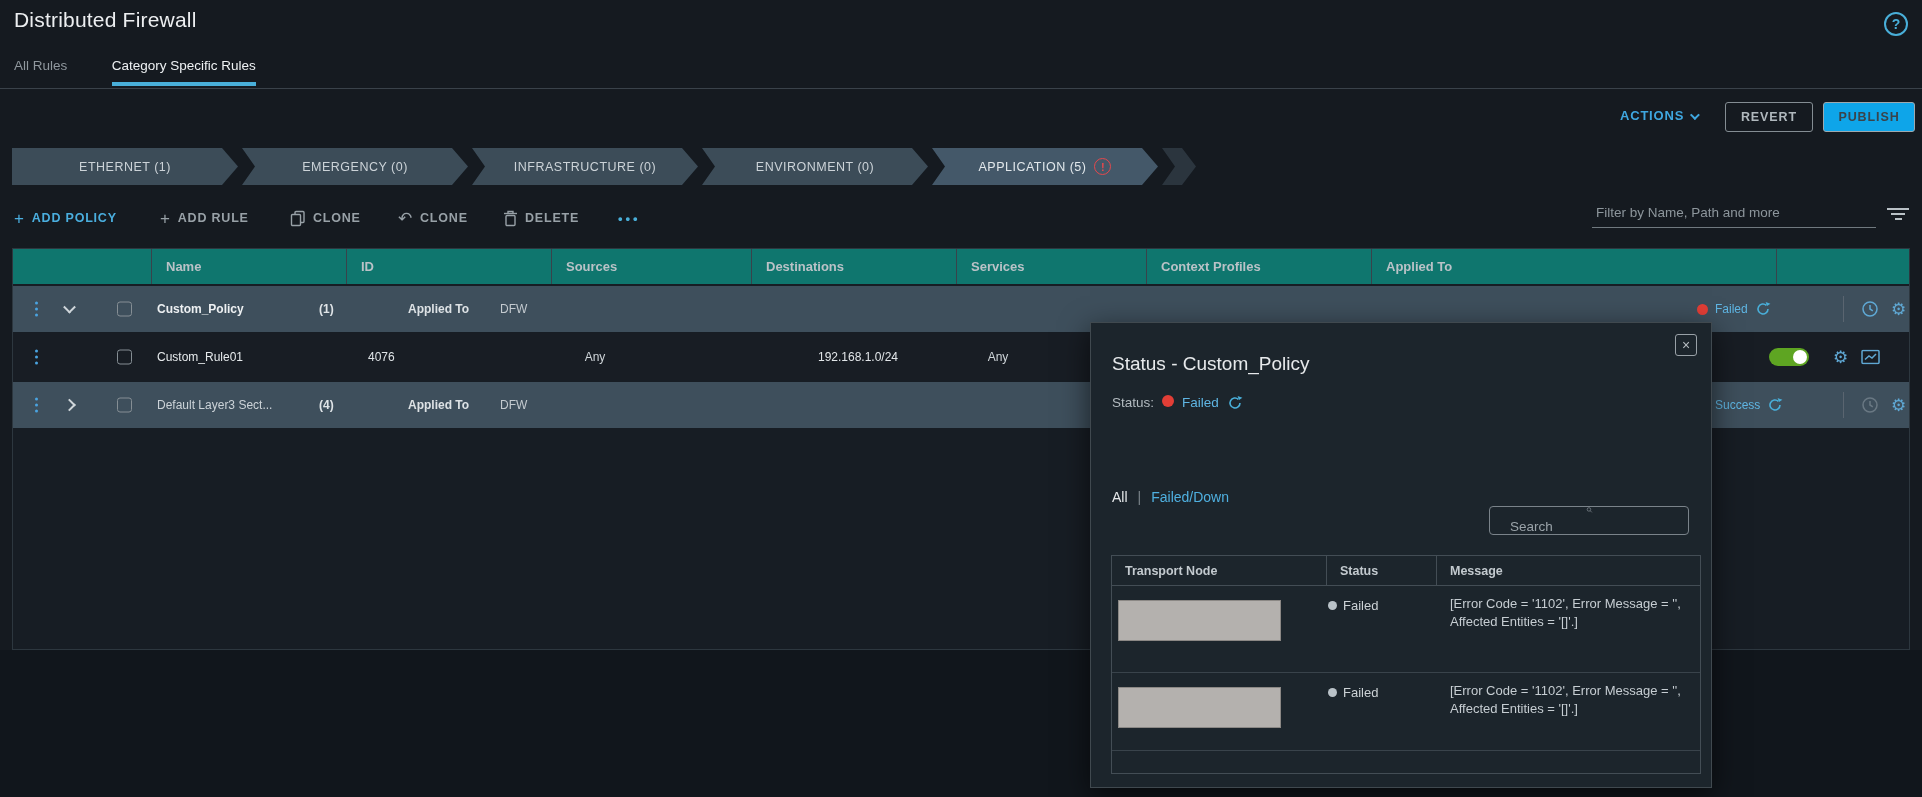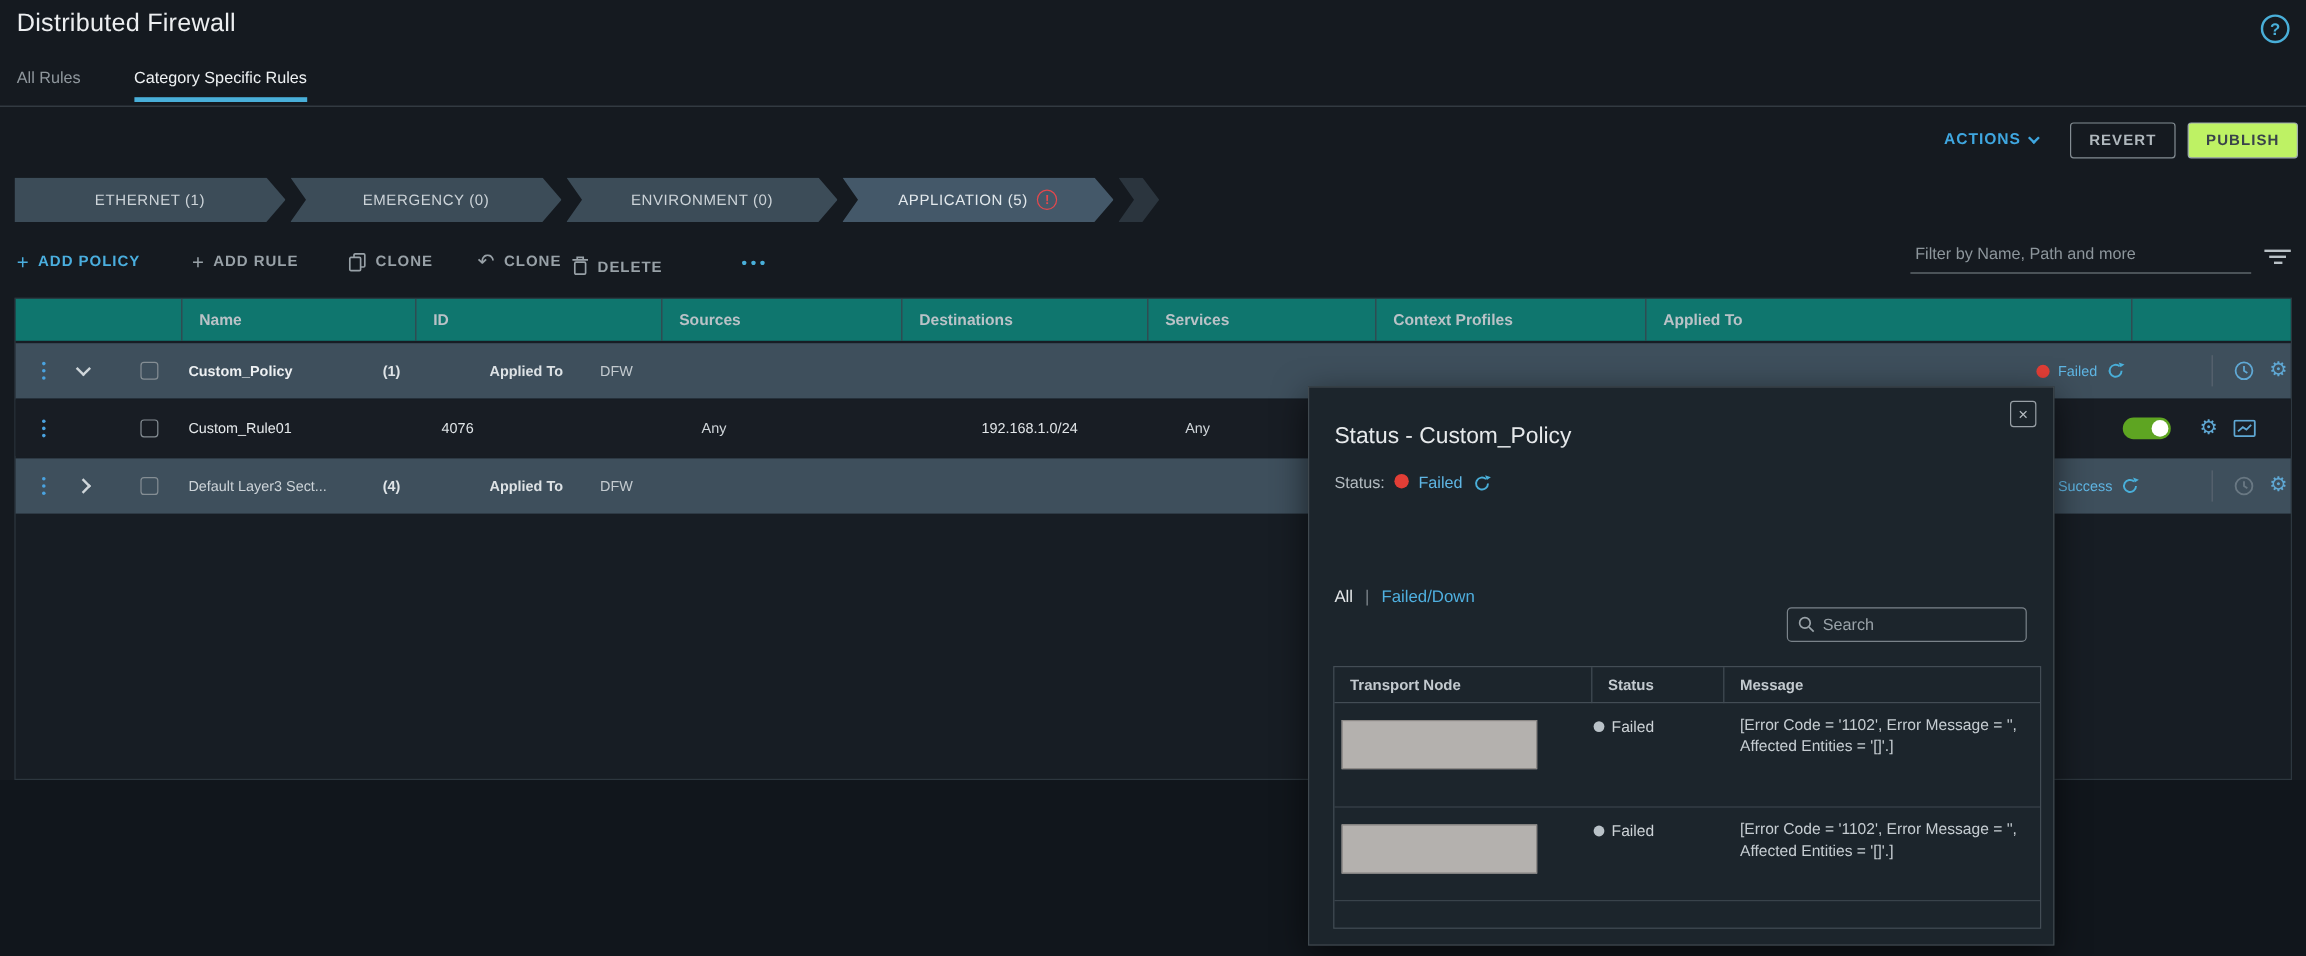--- a/index.html
+++ b/index.html
@@ -16,21 +16,21 @@
   .main-tabs { position:absolute; left:0; top:56px; width:100%; height:33px; border-bottom:1px solid #3a424a; padding-left:14px; }
   .main-tab { display:inline-block; margin-right:40px; padding-bottom:9px; font-size:13.5px; color:#8f979d; cursor:pointer; }
   .main-tab.active { color:#eef1f3; font-weight:500; border-bottom:4px solid #49afd9; }
   
   .actions-link { position:absolute; left:1620px; top:108px; font-size:13px; font-weight:bold; letter-spacing:.8px; color:#3fa7e0; cursor:pointer; }
   .caret { display:inline-block; width:7px; height:7px; border-right:2px solid #3fa7e0; border-bottom:2px solid #3fa7e0;
     transform:rotate(45deg) translateY(-2px); margin-left:6px; }
   .btn { position:absolute; top:102px; height:30px; border-radius:3px; font-size:12.5px; font-weight:bold; letter-spacing:.9px;
     display:flex; align-items:center; justify-content:center; cursor:pointer; }
   .btn-revert { left:1725px; width:88px; border:1px solid #848d93; color:#b0b8bd; background:transparent; }
-  .btn-publish { left:1823px; width:92px; background:#bef264; color:#3a434a; border:1px solid #9ea9ae; }
+  .btn-publish { left:1823px; width:92px; background:#0ea5e9; color:#3a434a; border:1px solid #9ea9ae; }
   
   .cats { position:absolute; left:12px; top:148px; display:flex; gap:4px; }
   .cat-tab { position:relative; width:226px; height:37px; background:#3c4c58; display:flex; align-items:center; justify-content:center;
     gap:8px; font-size:12.5px; letter-spacing:.5px; color:#ccd3d8; cursor:pointer;
     clip-path:polygon(0 0, calc(100% - 16px) 0, 100% 50%, calc(100% - 16px) 100%, 0 100%, 13px 50%); }
   .cat-tab.first { clip-path:polygon(0 0, calc(100% - 16px) 0, 100% 50%, calc(100% - 16px) 100%, 0 100%); }
   .cat-tab.selected { background:#445869; color:#e2e8ec; }
   .cat-tail { width:36px; height:37px; background:#2b353e;
     clip-path:polygon(0 0, 20px 0, 34px 50%, 20px 100%, 0 100%, 13px 50%); }
   .err-badge { width:17px; height:17px; border:1.5px solid #e5484d; border-radius:50%; color:#e5484d; font-size:11px; font-weight:bold;
@@ -85,21 +85,21 @@
   .dlg-status { position:absolute; left:21px; top:72px; display:flex; align-items:flex-start; gap:8px; font-size:13.5px; }
   .dlg-status .lbl { color:#b3bbc0; }
   .dlg-tabs { position:absolute; left:0; top:112px; width:100%; border-bottom:1px solid #3a444b; padding:0 0 0 21px; height:32px; }
   .dlg-tab { display:inline-block; margin-right:44px; font-size:14px; color:#8f979d; padding-bottom:10px; cursor:pointer; }
   .dlg-tab.active { color:#eef1f3; font-weight:bold; border-bottom:4px solid #49afd9; }
   .dlg-filters { position:absolute; left:21px; top:166px; font-size:14px; display:flex; gap:10px; }
   .dlg-filters .all { color:#e4e7e9; cursor:pointer; }
   .dlg-filters .bar { color:#7b848a; }
   .dlg-filters .fd { color:#4fb0e0; cursor:pointer; }
   .dlg-search { position:absolute; right:22px; top:183px; width:200px; height:29px; border:1px solid #7a838a; border-radius:4px;
-    display:flex; align-items:center; padding:0 8px; gap:6px; background:transparent; }
+    display:flex; align-items:center; padding:0 20px; gap:6px; background:transparent;flex-direction:column; }
   .dlg-search input { flex:1; background:transparent; border:none; outline:none; color:#cdd3d7; font-size:13.5px; font-family:inherit; width:100%; }
   .dlg-search input::placeholder { color:#9aa3a9; }
   .dlg-table { position:absolute; left:20px; top:232px; width:590px; height:219px; border:1px solid #434d55; }
   .dt-head { position:relative; height:30px; border-bottom:1px solid #434d55; }
   .dt-hcell { position:absolute; top:0; height:30px; display:flex; align-items:center; padding-left:13px; font-size:12.5px;
     font-weight:bold; color:#c3cacf; border-left:1px solid #434d55; }
   .dt-row { position:relative; border-bottom:1px solid #39434b; }
   .dt-rowA { height:87px; } .dt-rowB { height:78px; }
   .redacted { position:absolute; left:6px; top:14px; width:163px; height:41px; background:#b4b1ae; border:1px solid #8b8885; }
   .dt-status { position:absolute; left:216px; top:12px; display:flex; align-items:center; gap:6px; font-size:13px; color:#ccd2d6; }
@@ -125,20 +125,23 @@
   <div class="btn btn-publish">PUBLISH</div>
 
   <div class="cats">
     <div class="cat-tab first">
         <span>ETHERNET (1)</span>
       </div>
     <div class="cat-tab">
         <span>EMERGENCY (0)</span>
       </div>
     <div class="cat-tab">
+        <span>INFRASTRUCTURE (0)</span>
+      </div>
+    <div class="cat-tab">
         <span>ENVIRONMENT (0)</span>
       </div>
     <div class="cat-tab selected">
       <span>APPLICATION (5)</span>
       <span class="err-badge">!</span>
     </div>
     <div class="cat-tail"></div>
   </div>
 
   <div class="tool enabled" style="left:14px;">
@@ -153,21 +156,21 @@
     <svg width="16" height="17" viewBox="0 0 16 17">
       <rect x="5" y="1.5" width="9" height="11" rx="1" fill="none" stroke="#98a1a7" stroke-width="1.4"></rect>
       <rect x="1.5" y="4.5" width="9" height="11" rx="1" fill="#151a20" stroke="#98a1a7" stroke-width="1.4"></rect>
     </svg>
       <span>CLONE</span>
   </div>
   <div class="tool" style="left:398px;">
     <span class="undo-glyph">↶</span>
       <span>CLONE</span>
   </div>
-  <div class="tool" style="left:476px;align-items:flex-end;">
+  <div class="tool" style="left:503px;">
     <svg width="15" height="17" viewBox="0 0 15 17">
       <path d="M1 3.5h13" stroke="#98a1a7" stroke-width="1.4" fill="none"></path>
       <path d="M5 3.5v-2h5v2" stroke="#98a1a7" stroke-width="1.4" fill="none"></path>
       <rect x="3" y="5.5" width="9" height="10" rx="1" fill="none" stroke="#98a1a7" stroke-width="1.4"></rect>
     </svg>
       <span>DELETE</span>
   </div>
   <div class="tool" style="left:618px;">
     <span class="more-dots">•••</span>
   </div>

